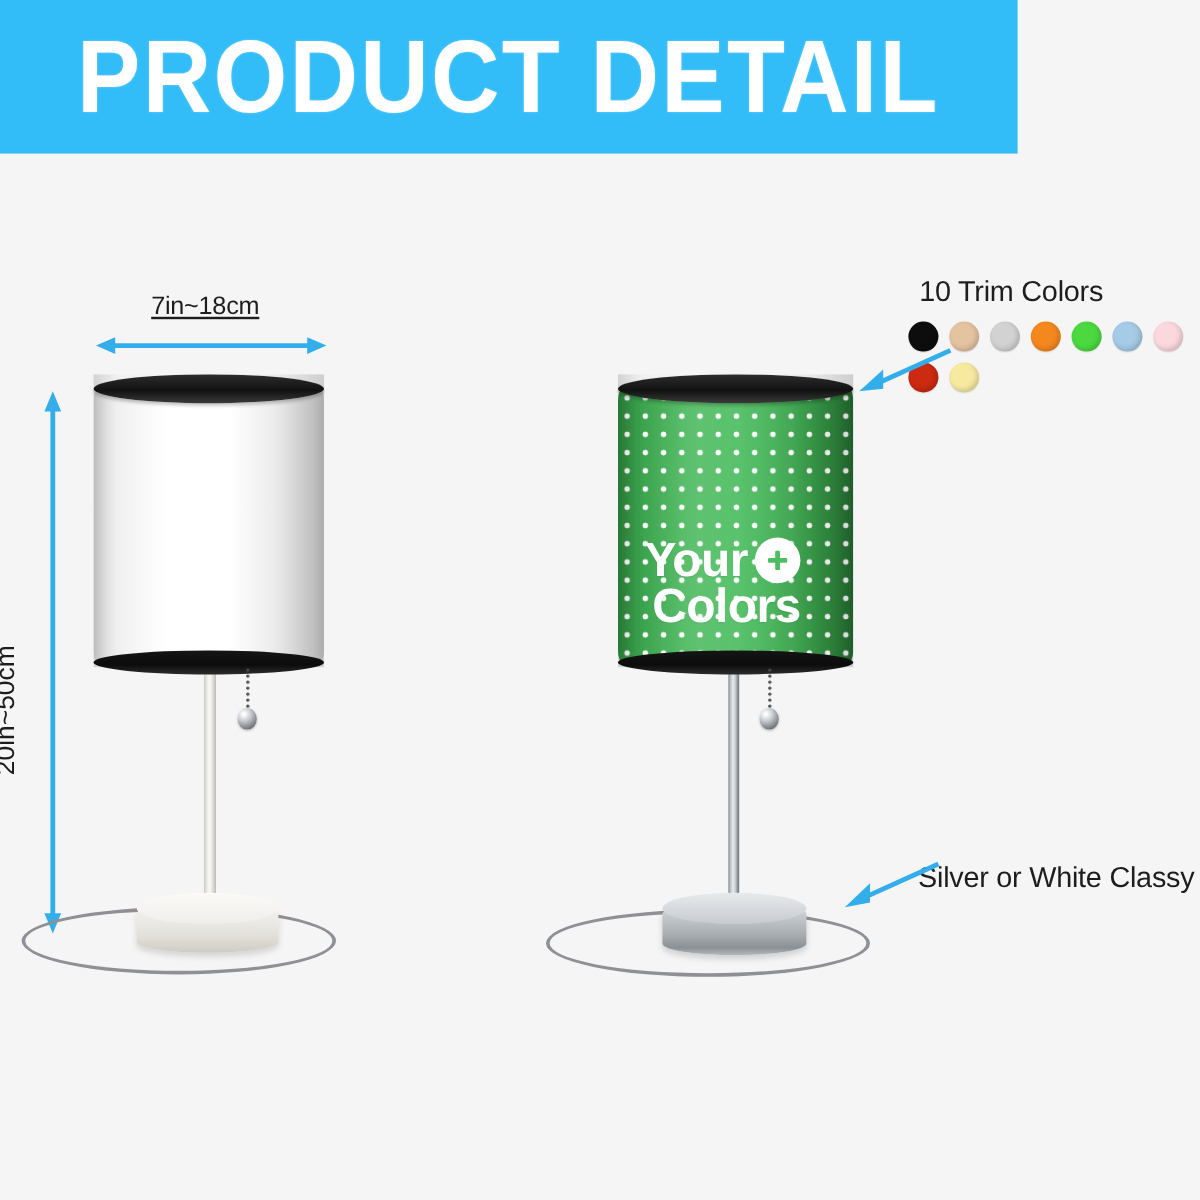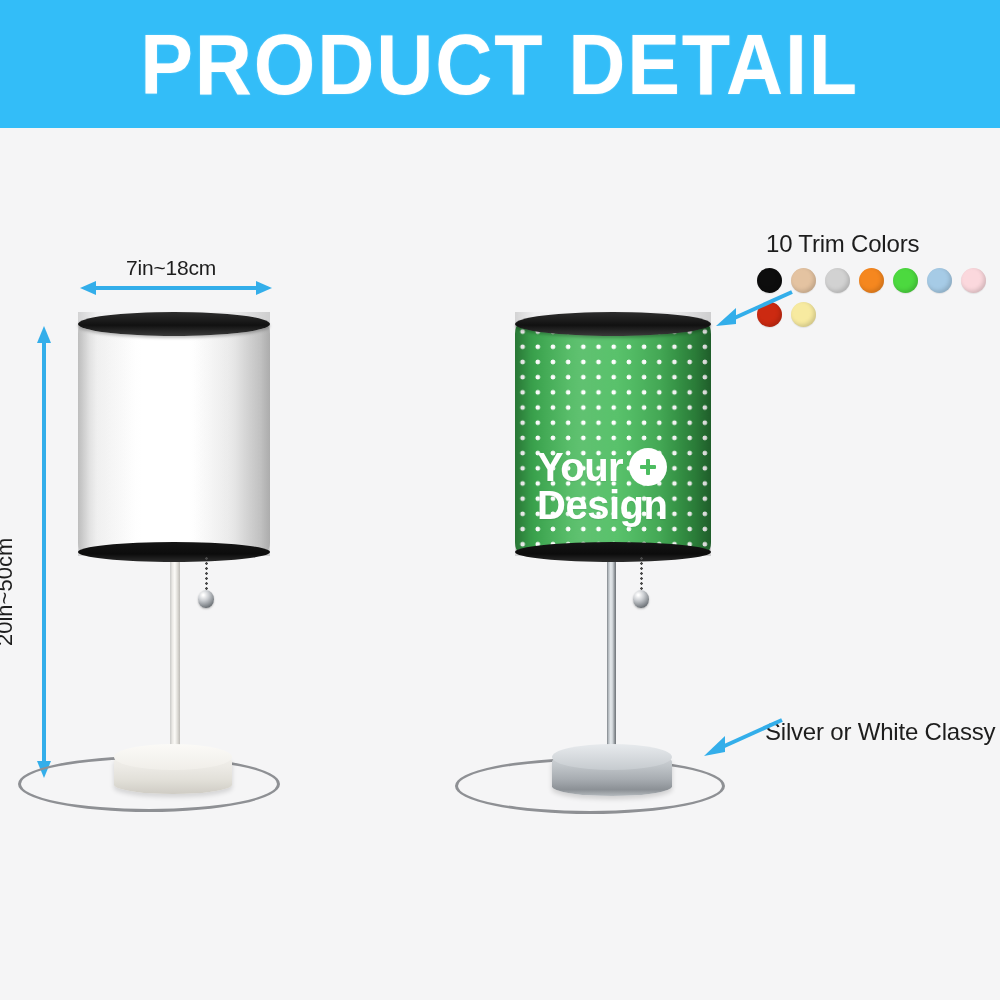--- a/index.html
+++ b/index.html
@@ -14,21 +14,21 @@
     background: #f5f5f6;
     overflow: hidden;
     font-family: "Liberation Sans", sans-serif;
   }
 
   
   .header-banner {
     position: absolute;
     left: 0;
     top: 0;
-    width: 1000px;
+    width: 848px;
     height: 128px;
     background: #33bdf8;
     display: flex;
     align-items: center;
     justify-content: center;
   }
   .header-title {
     color: #ffffff;
     font-family: "Liberation Sans Narrow", "Liberation Sans", sans-serif;
     font-size: 86px;
@@ -273,32 +273,32 @@
   <div class="design-mark" style="left:537px; top:448px;">
     <div class="design-row">
       <span>Your</span>
       <span class="plus-badge">
         <svg width="26" height="26" viewBox="0 0 26 26" aria-hidden="true">
           <rect x="11" y="5" width="4" height="16" rx="1" fill="#4cbd60"></rect>
           <rect x="5" y="11" width="16" height="4" rx="1" fill="#4cbd60"></rect>
         </svg>
       </span>
     </div>
-    <div>Design</div>
+    <div>Colors</div>
   </div>
 
   <div class="pole pole-silver" style="left:607px; top:552px; width:9px; height:212px;"></div>
   <div class="chain" style="left:640px; top:556px; height:40px;"></div>
   <div class="chain-knob" style="left:633px; top:590px;"></div>
   <div class="cord-loop" style="left:455px; top:758px; width:270px; height:56px;"></div>
   <div class="base base-silver" style="left:552px; top:752px; width:120px; height:44px;">
     <div class="base-top base-top-silver"></div>
   </div>
 
-  <div class="anno-text" style="left:126px; top:256px;">7in~18cm</div>
+  <div class="anno-text" style="left:126px; top:244px;text-decoration:underline;">7in~18cm</div>
   <svg class="arrow-svg" style="left:80px; top:278px;" width="192" height="20">
     <line x1="12" y1="10" x2="180" y2="10" stroke="#33aeea" stroke-width="4"></line>
     <polygon points="0,10 16,3 16,17" fill="#33aeea"></polygon>
     <polygon points="192,10 176,3 176,17" fill="#33aeea"></polygon>
   </svg>
 
   <div class="anno-vertical" style="left:18px; top:620px;">20in~50cm</div>
   <svg class="arrow-svg" style="left:34px; top:326px;" width="20" height="452">
     <line x1="10" y1="14" x2="10" y2="438" stroke="#33aeea" stroke-width="4"></line>
     <polygon points="10,0 3,17 17,17" fill="#33aeea"></polygon>

